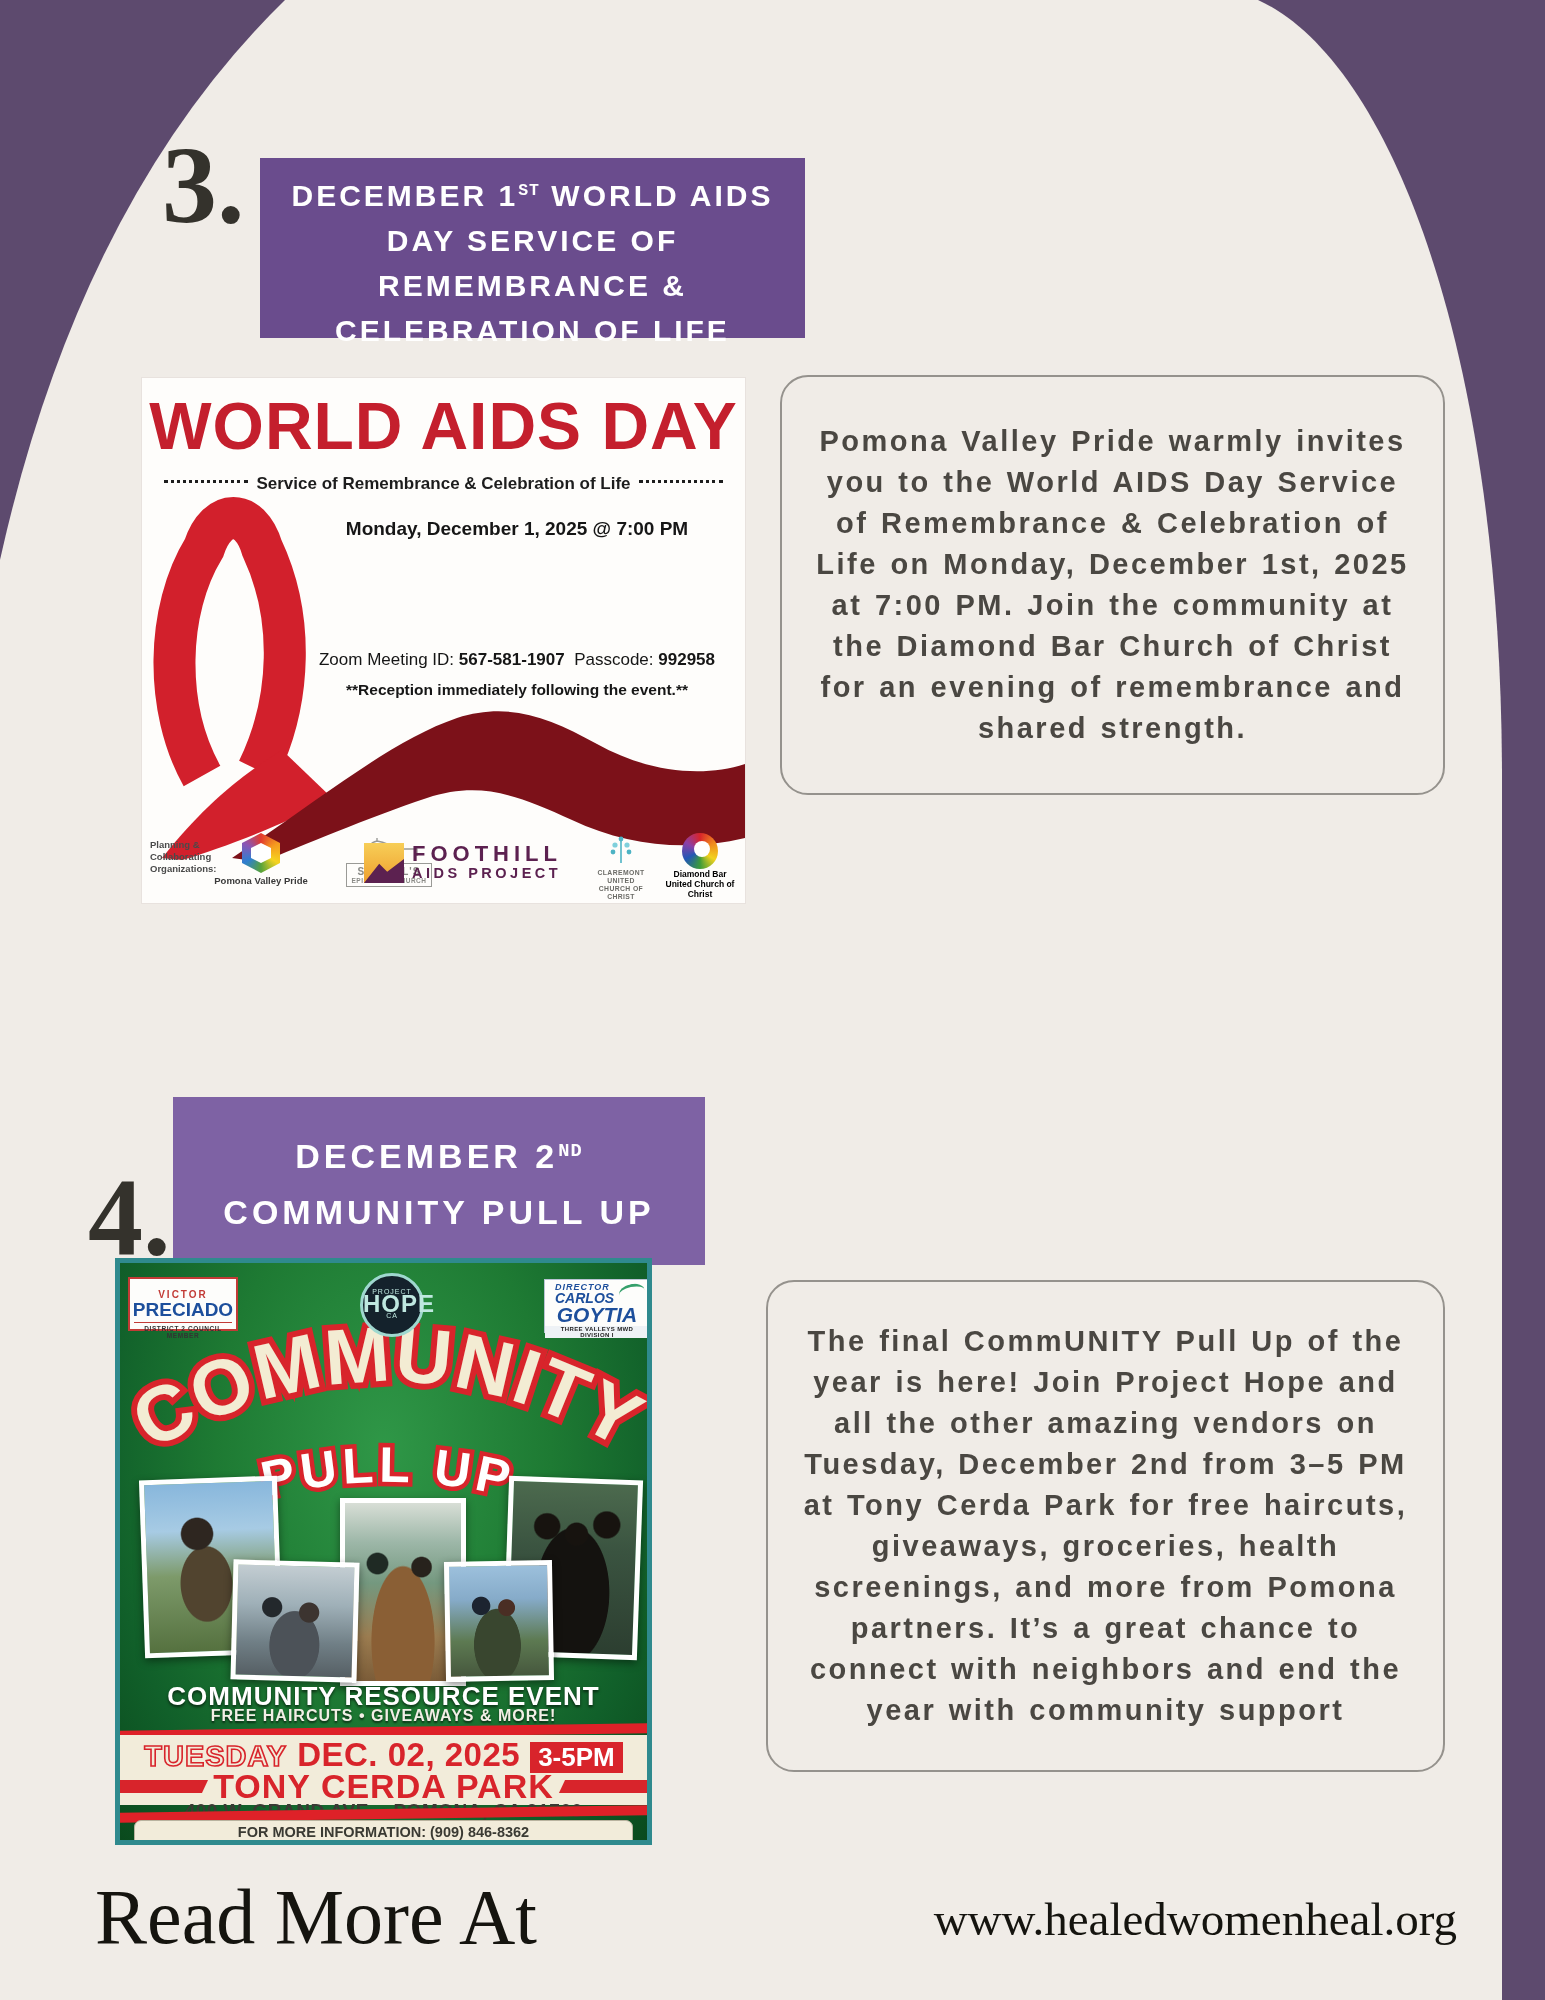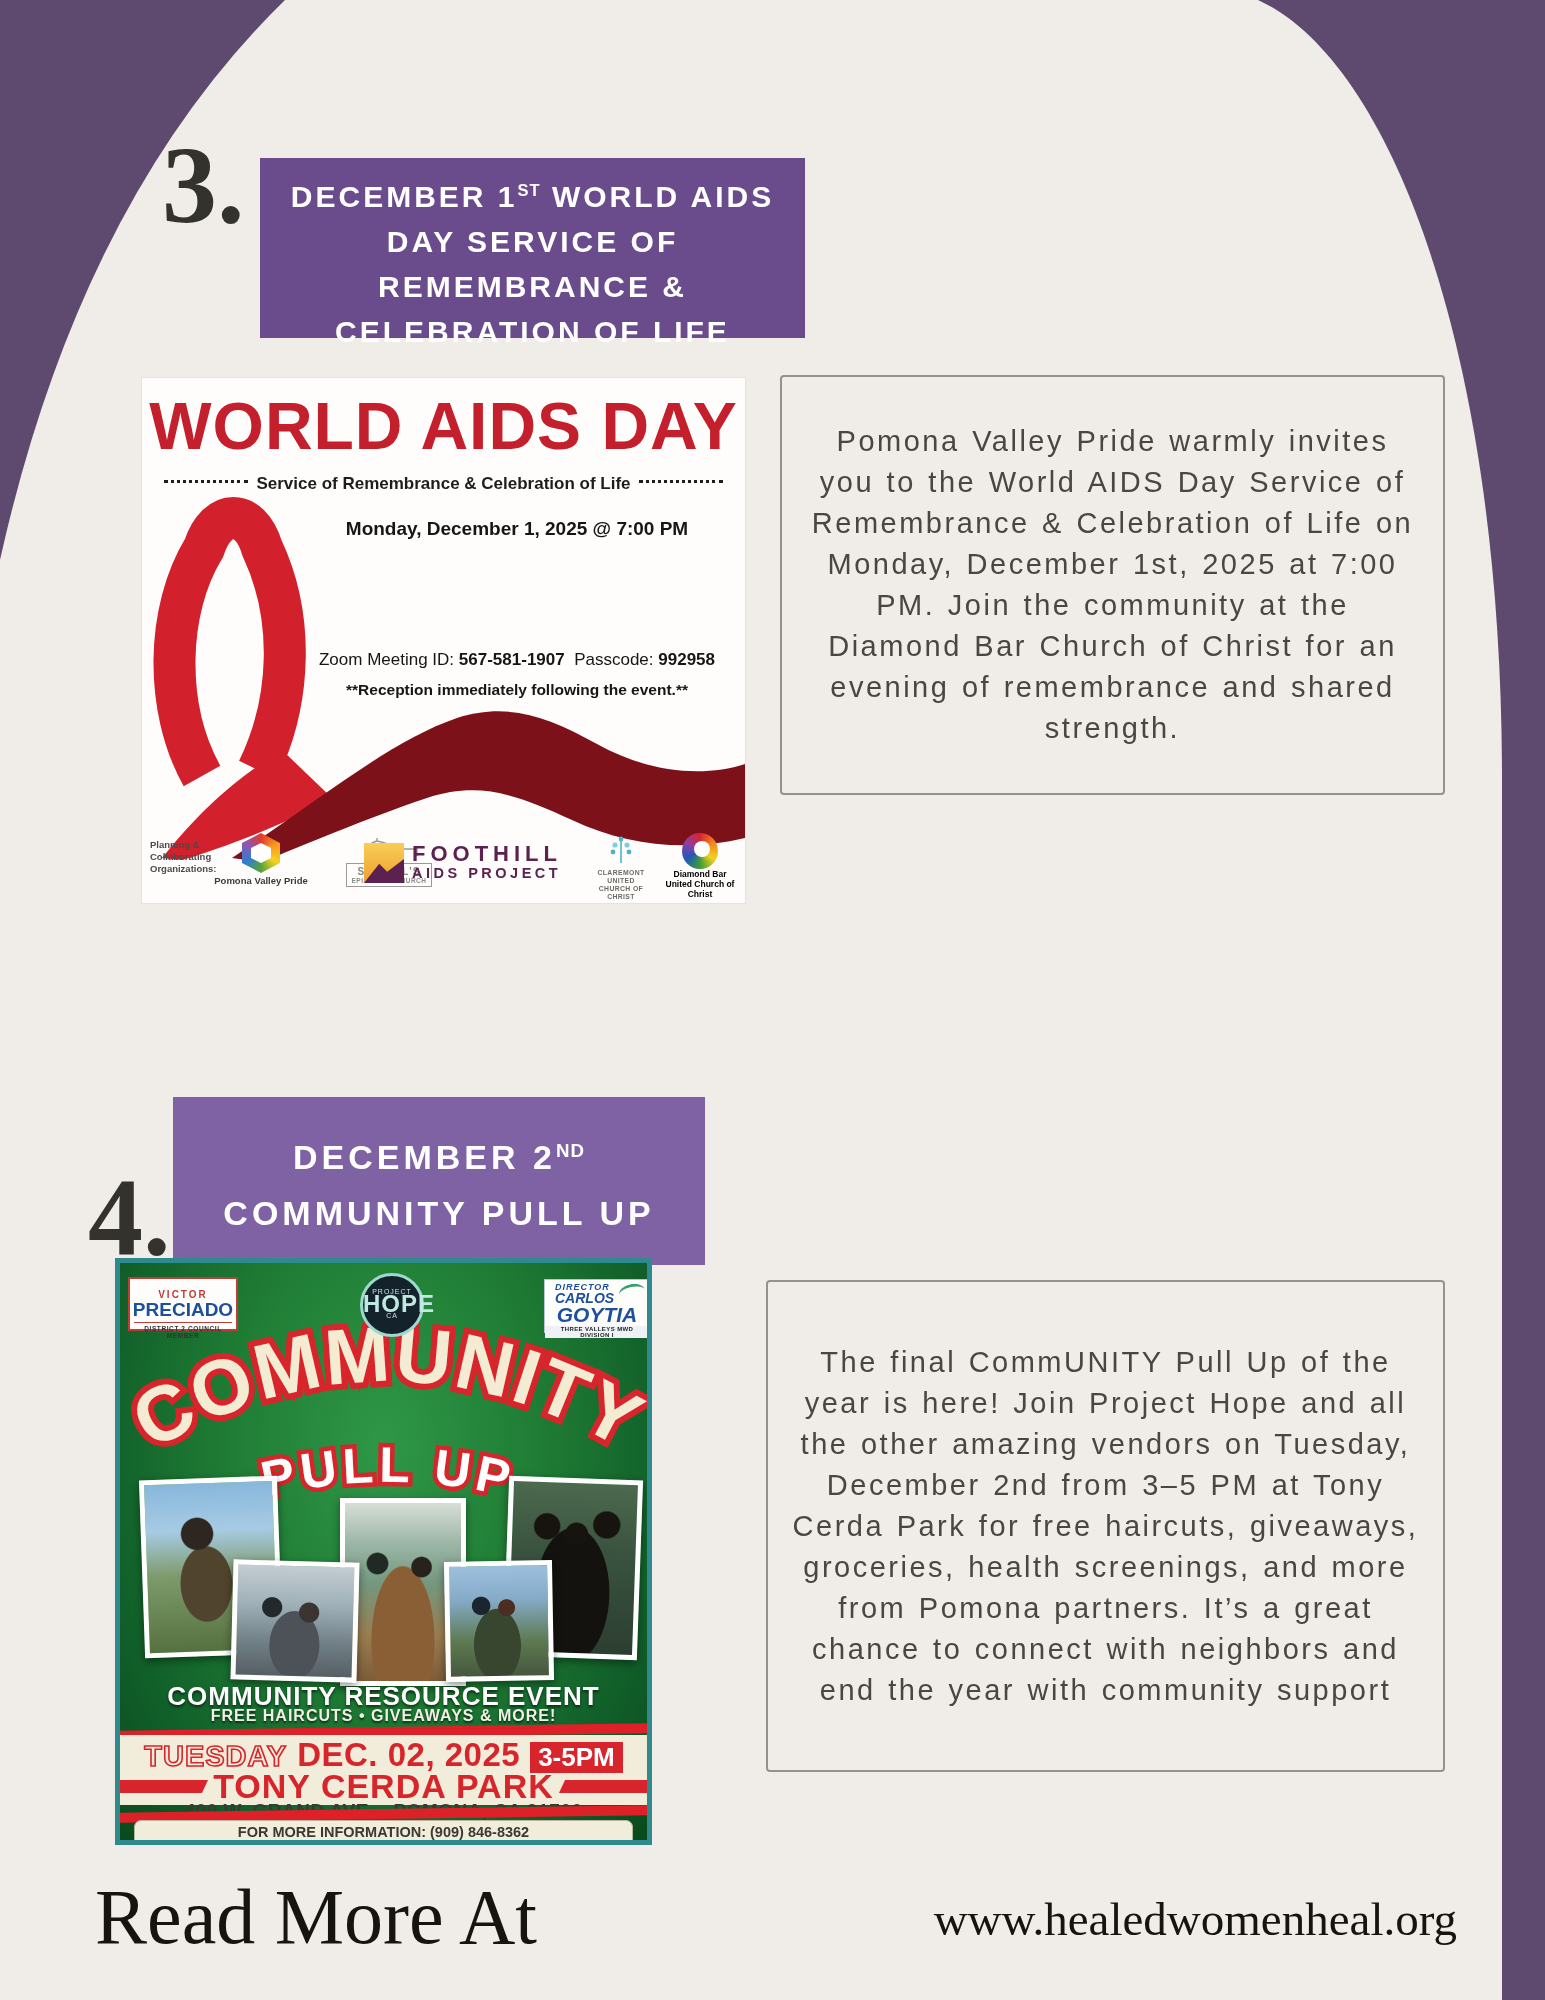--- a/index.html
+++ b/index.html
@@ -9,24 +9,24 @@
   
   #arch-svg{position:absolute;left:0;top:0;z-index:0;}
   
   .big-number{font-family:"Liberation Serif",serif;font-weight:700;font-size:110px;color:#34322c;line-height:1;z-index:3;}
   
   .banner{z-index:3;color:#fff;text-align:center;font-weight:700;letter-spacing:3px;}
   .banner .bline{line-height:45px;font-size:30px;}
   #banner3{left:260px;top:158px;width:545px;height:180px;background:#6a4c8d;padding-top:10px;box-sizing:border-box;}
   #banner4{left:173px;top:1097px;width:532px;height:168px;background:#7e62a4;padding-top:26px;box-sizing:border-box;}
   #banner4 .bline{line-height:56px;font-size:34px;letter-spacing:4px;}
-  .sup{font-size:0.55em;vertical-align:super;letter-spacing:1px;}
-  
-  .desc-box{z-index:3;border:2px solid #95928d;border-radius:4px;box-sizing:border-box;
-            color:#4a4742;font-weight:400;text-align:center;letter-spacing:2.5px;word-spacing:2px;
+  .sup{font-size:0.55em;vertical-align:super;letter-spacing:1px;font-family:Liberation Mono, monospace;}
+  
+  .desc-box{z-index:3;border:2px solid #95928d;border-radius:28px;box-sizing:border-box;
+            color:#4a4742;font-weight:700;text-align:center;letter-spacing:2.5px;word-spacing:2px;
             font-size:29px;line-height:41px;display:flex;align-items:center;justify-content:center;}
   #desc3{left:780px;top:375px;width:665px;height:420px;padding:10px 24px;}
   #desc4{left:766px;top:1280px;width:679px;height:492px;padding:10px 20px;}
   
   #flyer3{left:142px;top:378px;width:603px;height:525px;background:#fefdfb;z-index:3;box-shadow:0 0 0 1px #e8e2de;}
   #flyer3 .title{position:absolute;left:0;top:10px;width:100%;text-align:center;color:#c41f2d;
                  font-weight:900;font-size:66px;letter-spacing:1px;z-index:2;}
   #flyer3 .subtitle-row{position:absolute;left:14px;right:14px;top:96px;display:flex;align-items:center;z-index:2;}
   #flyer3 .dots{flex:1;border-bottom:3px dotted #1d1d1d;height:0;margin:0 8px 5px 8px;}
   #flyer3 .subtitle{font-size:17px;font-weight:700;color:#1d1d1d;white-space:nowrap;}

